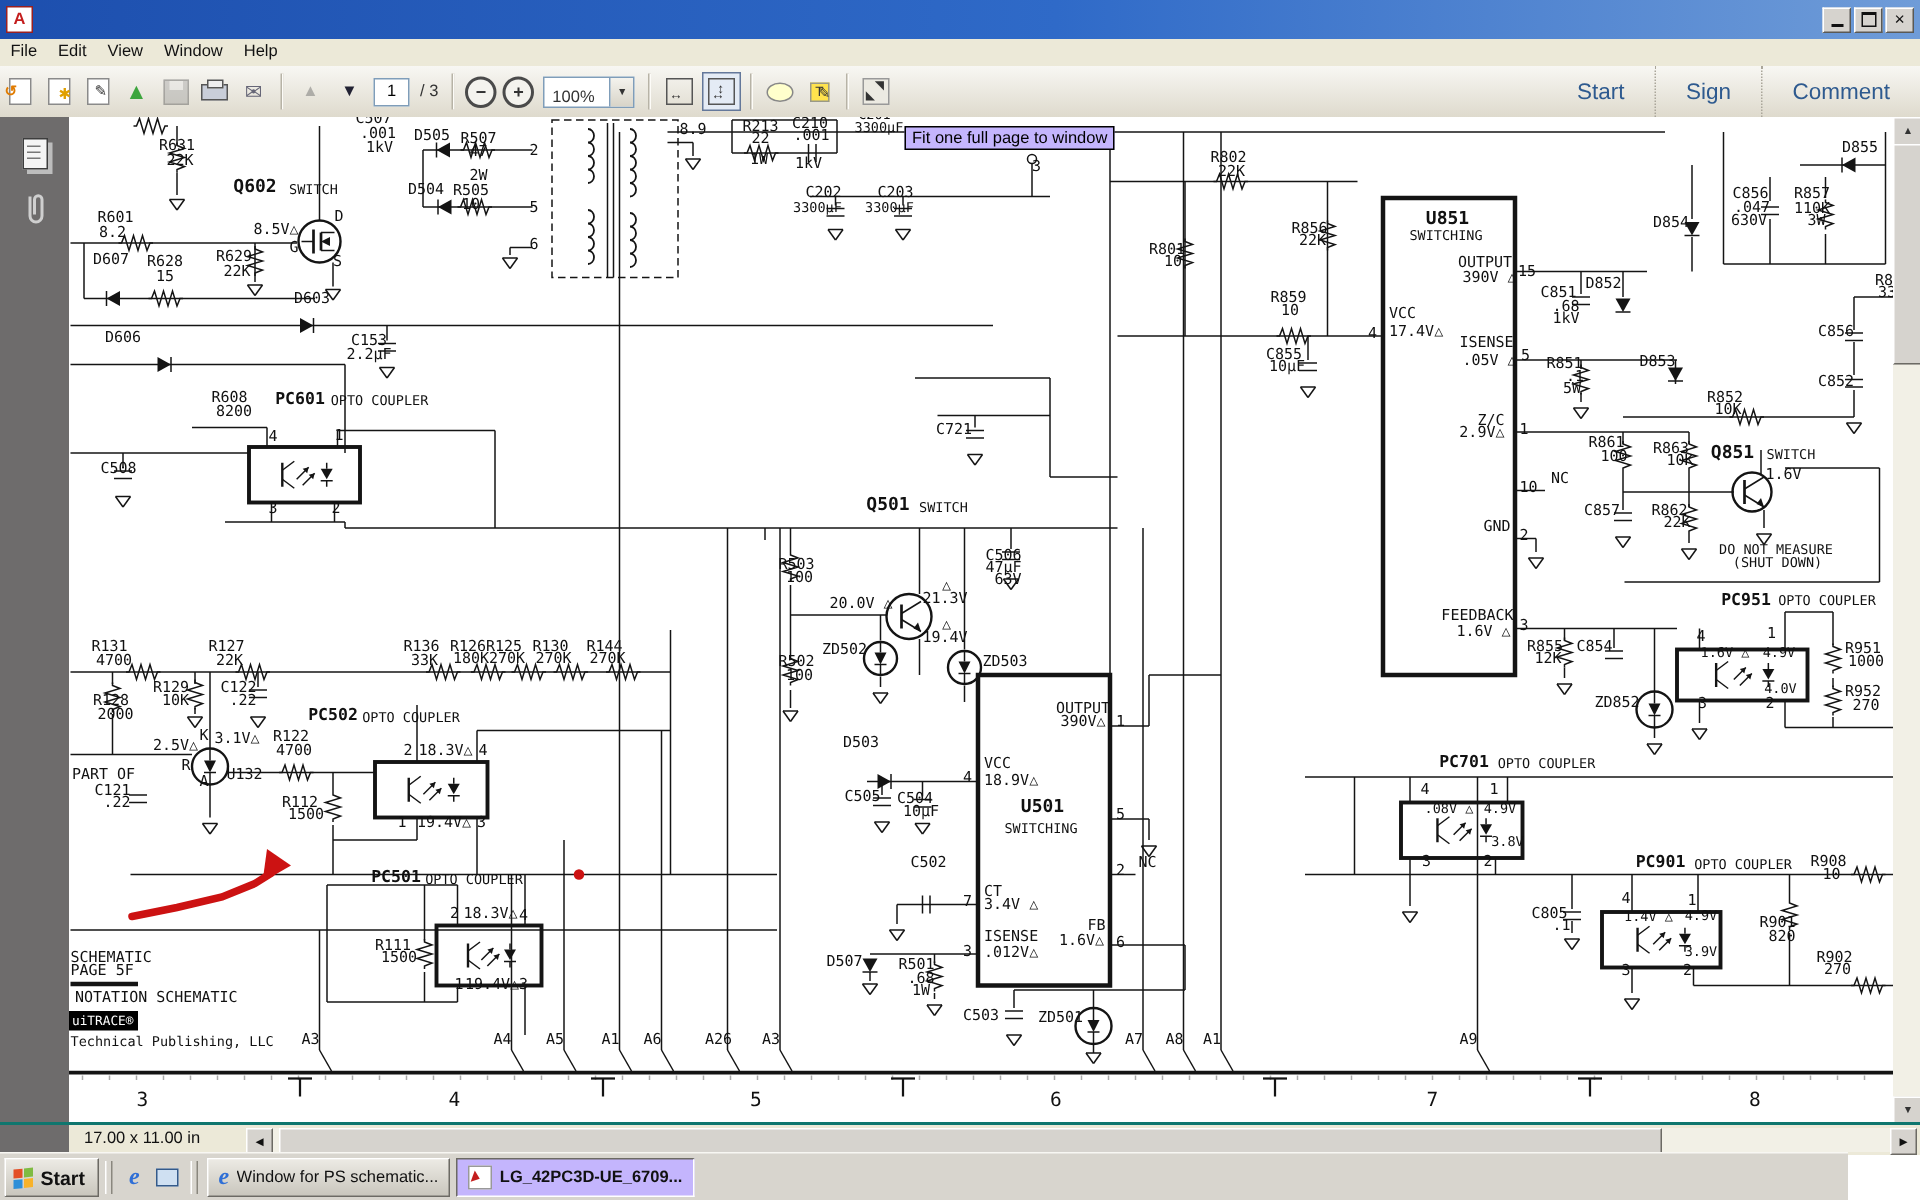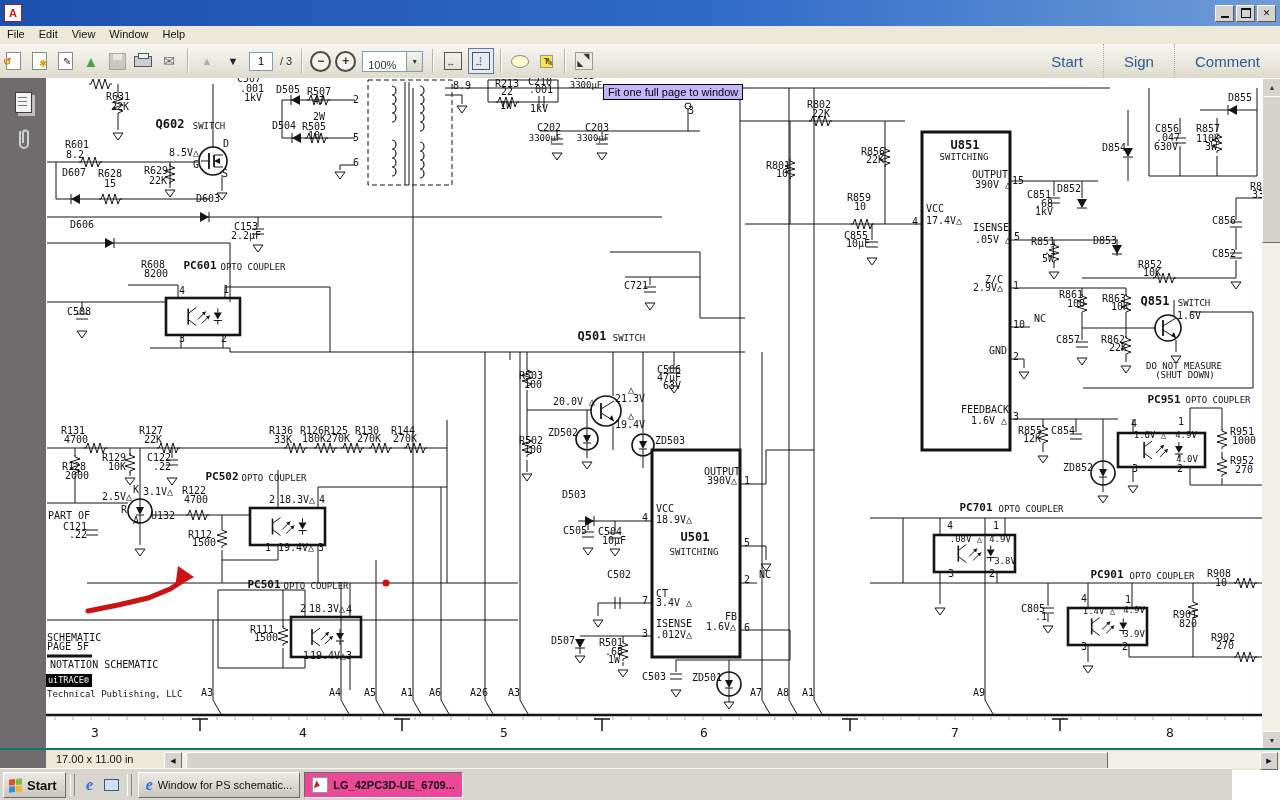--- a/index.html
+++ b/index.html
@@ -96,21 +96,21 @@
     font-weight:bold;font-size:13px;color:#111;}
   .flag{width:14px;height:13px;display:grid;grid-template-columns:6px 6px;grid-template-rows:6px 6px;gap:1px;
     transform:skewY(-6deg);}
   .flag i{display:block;}
   .ql{width:20px;height:22px;display:flex;align-items:center;justify-content:center;margin:0 1px;}
   .grip{width:3px;height:22px;border-left:1px solid #fff;border-right:1px solid #8a877e;margin:0 4px;}
   .ieicon{color:#2f6fd6;font-size:16px;font-style:italic;font-weight:bold;font-family:"Liberation Serif",serif;line-height:1;}
   .taskbtn{height:24px;margin:0 2px;padding:0 7px;display:flex;align-items:center;gap:5px;min-width:140px;
     max-width:175px;background:linear-gradient(#eceae4,#c9c6bd);border:1px solid;
     border-color:#fff #6c6a64 #6c6a64 #fff;white-space:nowrap;overflow:hidden;color:#111;}
-  .taskbtn.active{background:#ec4899;border-color:#6c6a64 #fff #fff #6c6a64;font-weight:bold;}
+  .taskbtn.active{background:#c4b5fd;border-color:#6c6a64 #fff #fff #6c6a64;font-weight:bold;}
   .pdfbadge{width:14px;height:14px;background:#fff;border:1px solid #999;position:relative;flex:none;}
   .pdfbadge:before{content:"";position:absolute;left:2px;top:3px;border-left:5px solid #c41e1e;
     border-top:4px solid transparent;border-bottom:4px solid transparent;transform:rotate(20deg);}
   #tray{margin-left:auto;height:26px;display:flex;align-items:center;border-left:1px solid #8a877e;
     box-shadow:-1px 0 0 #fff;padding-left:6px;gap:4px;}
   #clock{padding:0 10px 0 8px;font-size:11px;color:#111;}
   .tr{width:17px;height:16px;position:relative;display:inline-block;}
   .tr-volume:before{content:"◀";position:absolute;left:1px;top:2px;font-size:9px;color:#777;}
   .tr-volume:after{content:"))";position:absolute;left:9px;top:2px;font-size:8px;color:#666;letter-spacing:-1px;}
   .tr-update:before{content:"↻";position:absolute;left:2px;top:0px;font-size:13px;color:#e08a00;font-weight:bold;}

